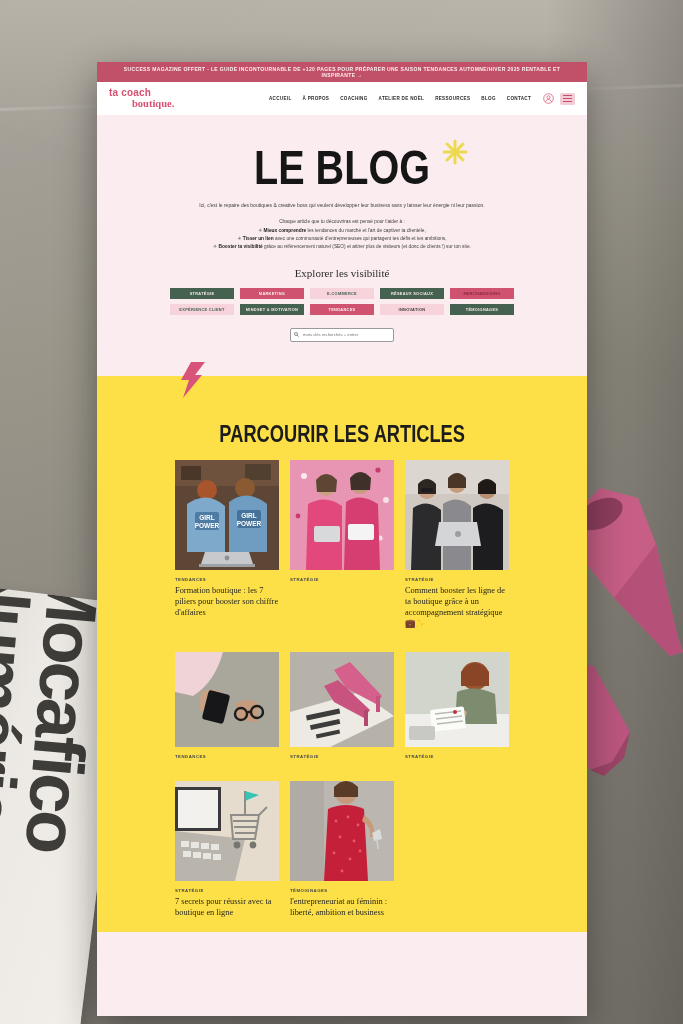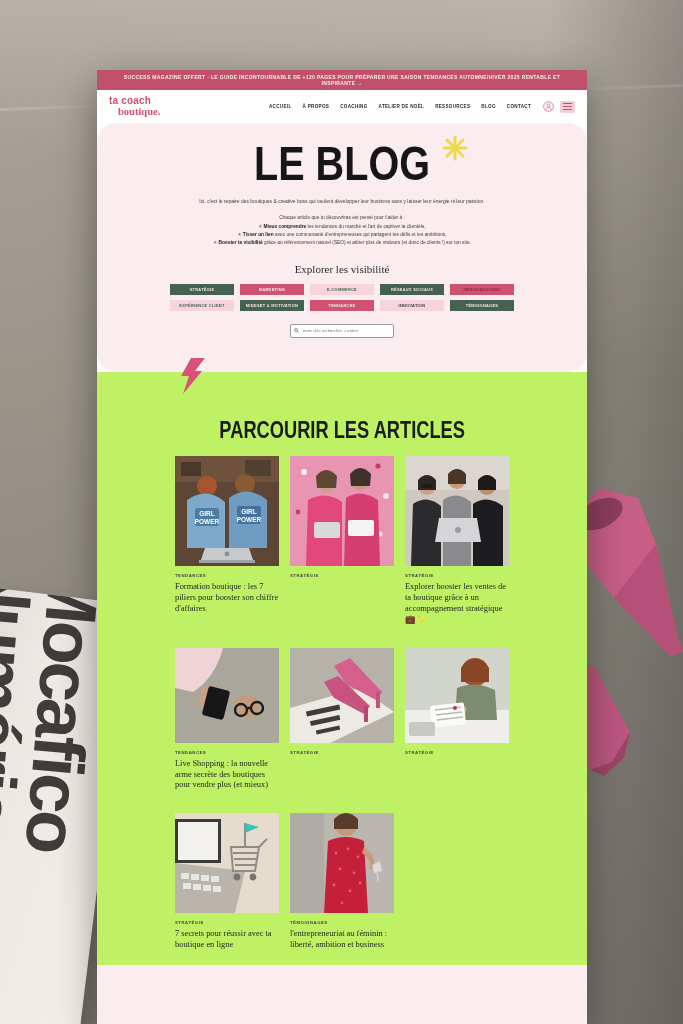--- a/index.html
+++ b/index.html
@@ -16,56 +16,56 @@
     background:linear-gradient(90deg,rgba(255,255,255,.18),rgba(70,68,64,.25) 40%,rgba(255,255,255,.12));
     transform:rotate(-2deg);}
   .magazine{position:absolute;left:-74px;top:592px;width:178px;height:470px;
     background:linear-gradient(100deg,#dbd8d2 0%,#ece9e4 40%,#f2efe9 100%);
     transform:rotate(7deg);overflow:hidden;box-shadow:6px 10px 18px rgba(0,0,0,.25);}
   .mag-text{position:absolute;left:150px;top:-34px;transform:rotate(88deg);transform-origin:left top;
     font-family:"Liberation Sans",sans-serif;font-weight:bold;font-size:72px;line-height:.92;
     letter-spacing:-3px;color:#3e3d3a;white-space:nowrap;}
   .shoe-svg{position:absolute;left:560px;top:470px;}
   
-  .site{position:absolute;left:97px;top:70px;width:490px;height:954px;
+  .site{position:absolute;left:97px;top:62px;width:490px;height:954px;
     display:flex;flex-direction:column;background:#fff;overflow:hidden;
     box-shadow:0 14px 36px rgba(20,18,16,.45);}
   .banner{height:20px;flex:0 0 20px;background:#c05168;color:#fdeef0;display:flex;
     align-items:center;justify-content:center;font-size:5px;font-weight:bold;
     letter-spacing:.35px;text-transform:uppercase;padding:0 26px;text-align:center;cursor:pointer;}
   .navbar{height:33px;flex:0 0 33px;background:#fff;display:flex;align-items:center;padding:0 12px;}
   .logo{color:#d84f70;line-height:1;cursor:pointer;}
   .logo .l1{font-weight:bold;font-size:10px;letter-spacing:.2px;}
-  .logo .l2{font-family:"Liberation Serif",serif;font-weight:bold;font-size:10.5px;margin-left:9px;margin-top:1px;}
+  .logo .l2{font-family:"Liberation Serif",serif;font-weight:bold;font-size:10.5px;margin-left:23px;margin-top:1px;}
   .nav-links{margin-left:auto;display:flex;gap:11px;align-items:center;}
   .nav-links a{font-size:4.6px;font-weight:bold;color:#2b2b2b;text-decoration:none;
     letter-spacing:.3px;white-space:nowrap;cursor:pointer;}
   .account{width:11px;height:11px;margin-left:12px;cursor:pointer;}
   .burger{width:15px;height:12px;margin-left:6px;background:#f3ccd7;border:none;border-radius:2px;
     display:flex;flex-direction:column;justify-content:center;gap:1.5px;align-items:center;cursor:pointer;padding:0;}
   .burger i{display:block;width:9px;height:1.2px;background:#c05168;}
   
-  .hero{background:#fbedef;flex:0 0 auto;position:relative;text-align:center;padding:20px 0 34px;border-radius:19px;}
+  .hero{background:#fbedef;flex:0 0 auto;position:relative;text-align:center;padding:32px 0 34px;}
   .blog-title-wrap{position:relative;display:inline-block;}
   .blog-title{font-size:45px;font-weight:bold;color:#161616;line-height:.95;
     letter-spacing:0;display:inline-block;transform:scale(.88,1.08);margin:0;}
   .star{position:absolute;right:-26px;top:-8px;}
   .intro{font-size:5px;color:#3c3c3c;margin:12px auto 0;width:400px;line-height:1.5;}
   .helper{margin-top:9px;font-size:4.8px;color:#3c3c3c;line-height:1.75;}
   .helper b{color:#222;}
   .cat-title{font-family:"Liberation Serif",serif;font-size:11px;color:#2c2c2c;margin-top:15px;font-weight:normal;}
   .chips{width:344px;margin:9px auto 0;display:grid;grid-template-columns:repeat(5,64px);gap:5px 6px;justify-content:center;}
   .chip{height:11px;display:flex;align-items:center;justify-content:center;
     font-size:3.9px;font-weight:bold;letter-spacing:.3px;border:none;cursor:pointer;padding:0;}
   .searchbox{margin:13px auto 0;width:96px;height:12px;background:#fff;border:1px solid #9a9a9a;
     border-radius:2px;display:flex;align-items:center;padding:0 3px;gap:2px;}
   .searchbox input{border:none;outline:none;flex:1;font-size:4.2px;color:#555;background:transparent;min-width:0;}
   .bolt{position:absolute;left:84px;bottom:-22px;}
   
-  .content{background:#bef264;flex:0 0 auto;padding:46px 0 14px;text-align:center;}
+  .content{background:#fde047;flex:0 0 auto;padding:46px 0 14px;text-align:center;}
   .parcourir{font-size:21px;font-weight:bold;color:#1c1c1c;display:inline-block;
     transform:scale(.87,1.1);margin:0 0 14px;}
   .grid{width:334px;margin:0 auto;display:grid;grid-template-columns:repeat(3,104px);
     gap:22px 11px;text-align:left;}
   .card{display:flex;flex-direction:column;}
   .thumb{width:104px;overflow:hidden;cursor:pointer;background:#ddd;}
   .r1 .thumb{height:110px;} .r2 .thumb{height:95px;} .r3 .thumb{height:100px;}
   .thumb svg{display:block;width:100%;height:100%;}
   .cat{margin-top:7px;font-size:4.3px;font-weight:bold;letter-spacing:.5px;color:#474744;}
   .title{margin-top:4px;font-family:"Liberation Serif",serif;font-size:8.4px;line-height:1.3;
@@ -245,40 +245,39 @@
             <circle cx="82" cy="30" r="9" fill="#b98f72"></circle>
               <path d="M73 24 Q82 14 91 24 L91 34 L73 34 Z" fill="#1f1a16"></path>
             <path d="M8 48 Q22 38 36 50 L36 110 L6 110 Z" fill="#2b2b2e"></path>
             <path d="M38 44 Q52 34 66 46 L66 110 L38 110 Z" fill="#8a8a8e"></path>
             <path d="M68 48 Q82 38 98 50 L98 110 L68 110 Z" fill="#1d1d20"></path>
             <path d="M34 62 L72 62 L76 86 L30 86 Z" fill="#d4d5d7"></path>
             <circle cx="53" cy="74" r="3" fill="#9b9da0"></circle>
           </svg>
         </div>
         <div class="cat">STRATÉGIE</div>
-        <div class="title">Explorer booster les ventes de ta boutique grâce à un accompagnement stratégique 💼✨</div>
+        <div class="title">Comment booster les ligne de ta boutique grâce à un accompagnement stratégique 💼✨</div>
       </div>
 
       <div class="card r2">
         <div class="thumb">
           <svg viewBox="0 0 104 95">
             <rect width="104" height="95" fill="#a9a69c"></rect>
             <path d="M0 0 L48 0 Q40 30 18 44 L0 40 Z" fill="#efd3d6"></path>
             <path d="M26 40 Q40 34 52 44 L44 64 L24 58 Z" fill="#caa184"></path>
             <rect x="30" y="40" width="22" height="30" rx="3" fill="#17171a" transform="rotate(14 41 55)"></rect>
             <path d="M60 52 Q72 44 84 52 L82 70 L62 68 Z" fill="#c69b7d"></path>
             <g stroke="#1c1c1c" stroke-width="2.4" fill="none">
               <circle cx="66" cy="62" r="6"></circle>
                 <circle cx="82" cy="60" r="6"></circle>
                 <path d="M72 61 Q74 59 76 60"></path>
             </g>
           </svg>
         </div>
         <div class="cat">TENDANCES</div>
-        <div class="title">Live Shopping : la nouvelle arme secrète des boutiques pour vendre plus (et mieux)</div>
       </div>
 
       <div class="card r2">
         <div class="thumb">
           <svg viewBox="0 0 104 95">
             <rect width="104" height="95" fill="#b6b2aa"></rect>
             <polygon points="0,60 70,40 104,64 40,95 0,95" fill="#edeae4"></polygon>
             <g fill="#3c3c3a">
               <rect x="16" y="60" width="34" height="5" transform="rotate(-12 33 62)"></rect>
               <rect x="20" y="70" width="30" height="5" transform="rotate(-12 35 72)"></rect>

